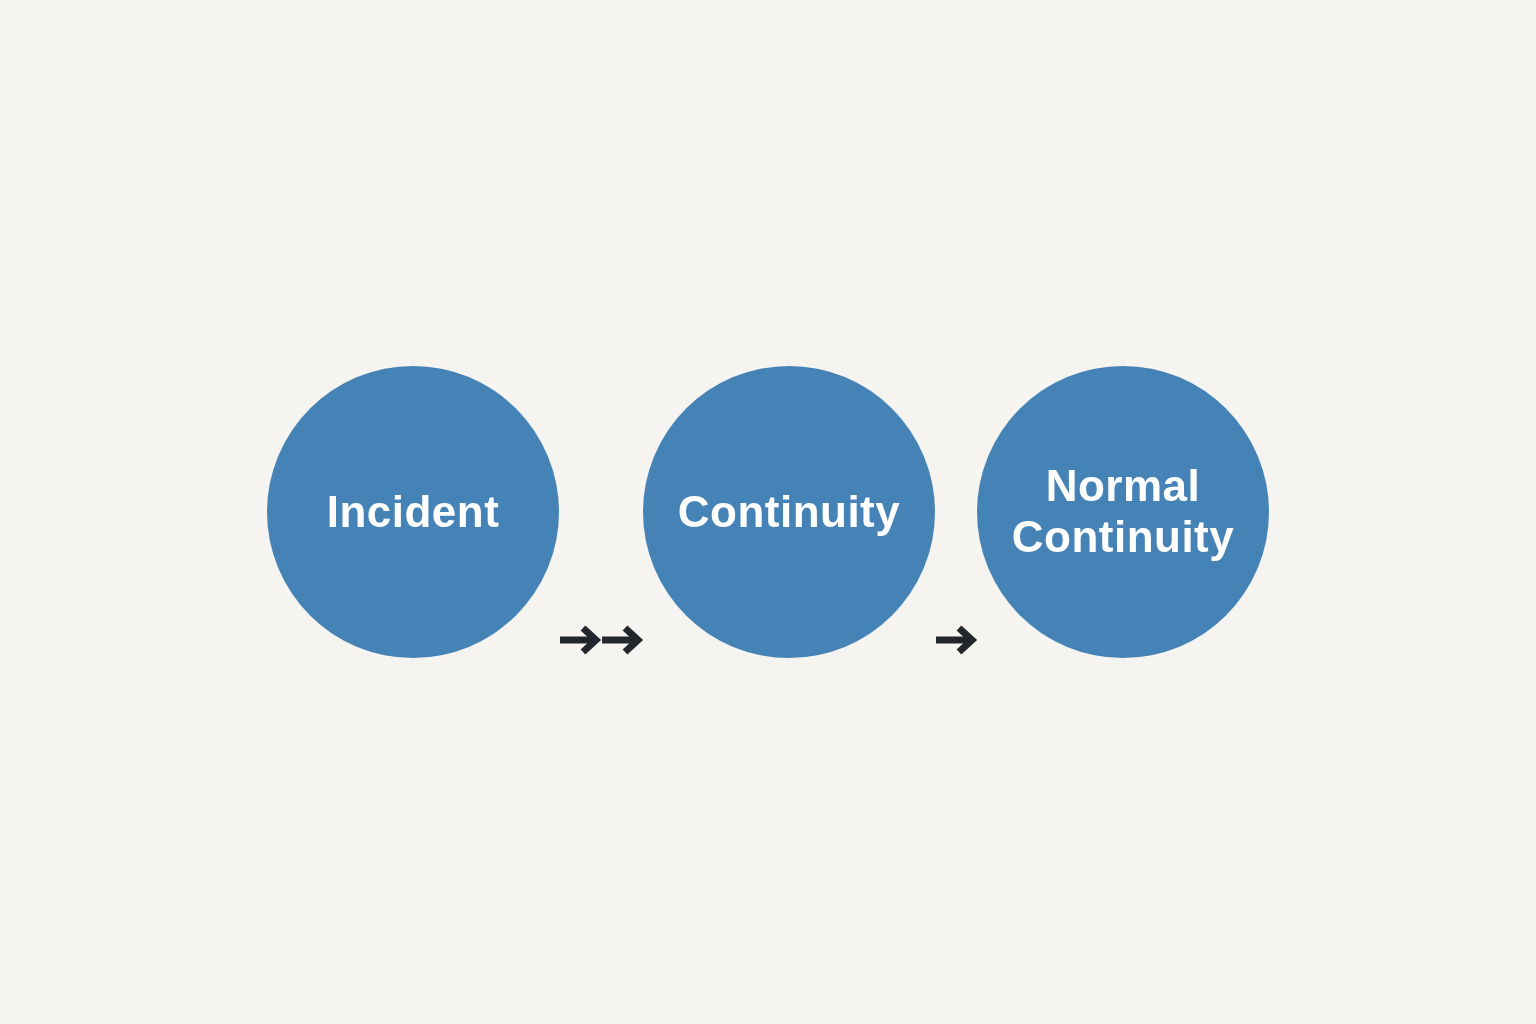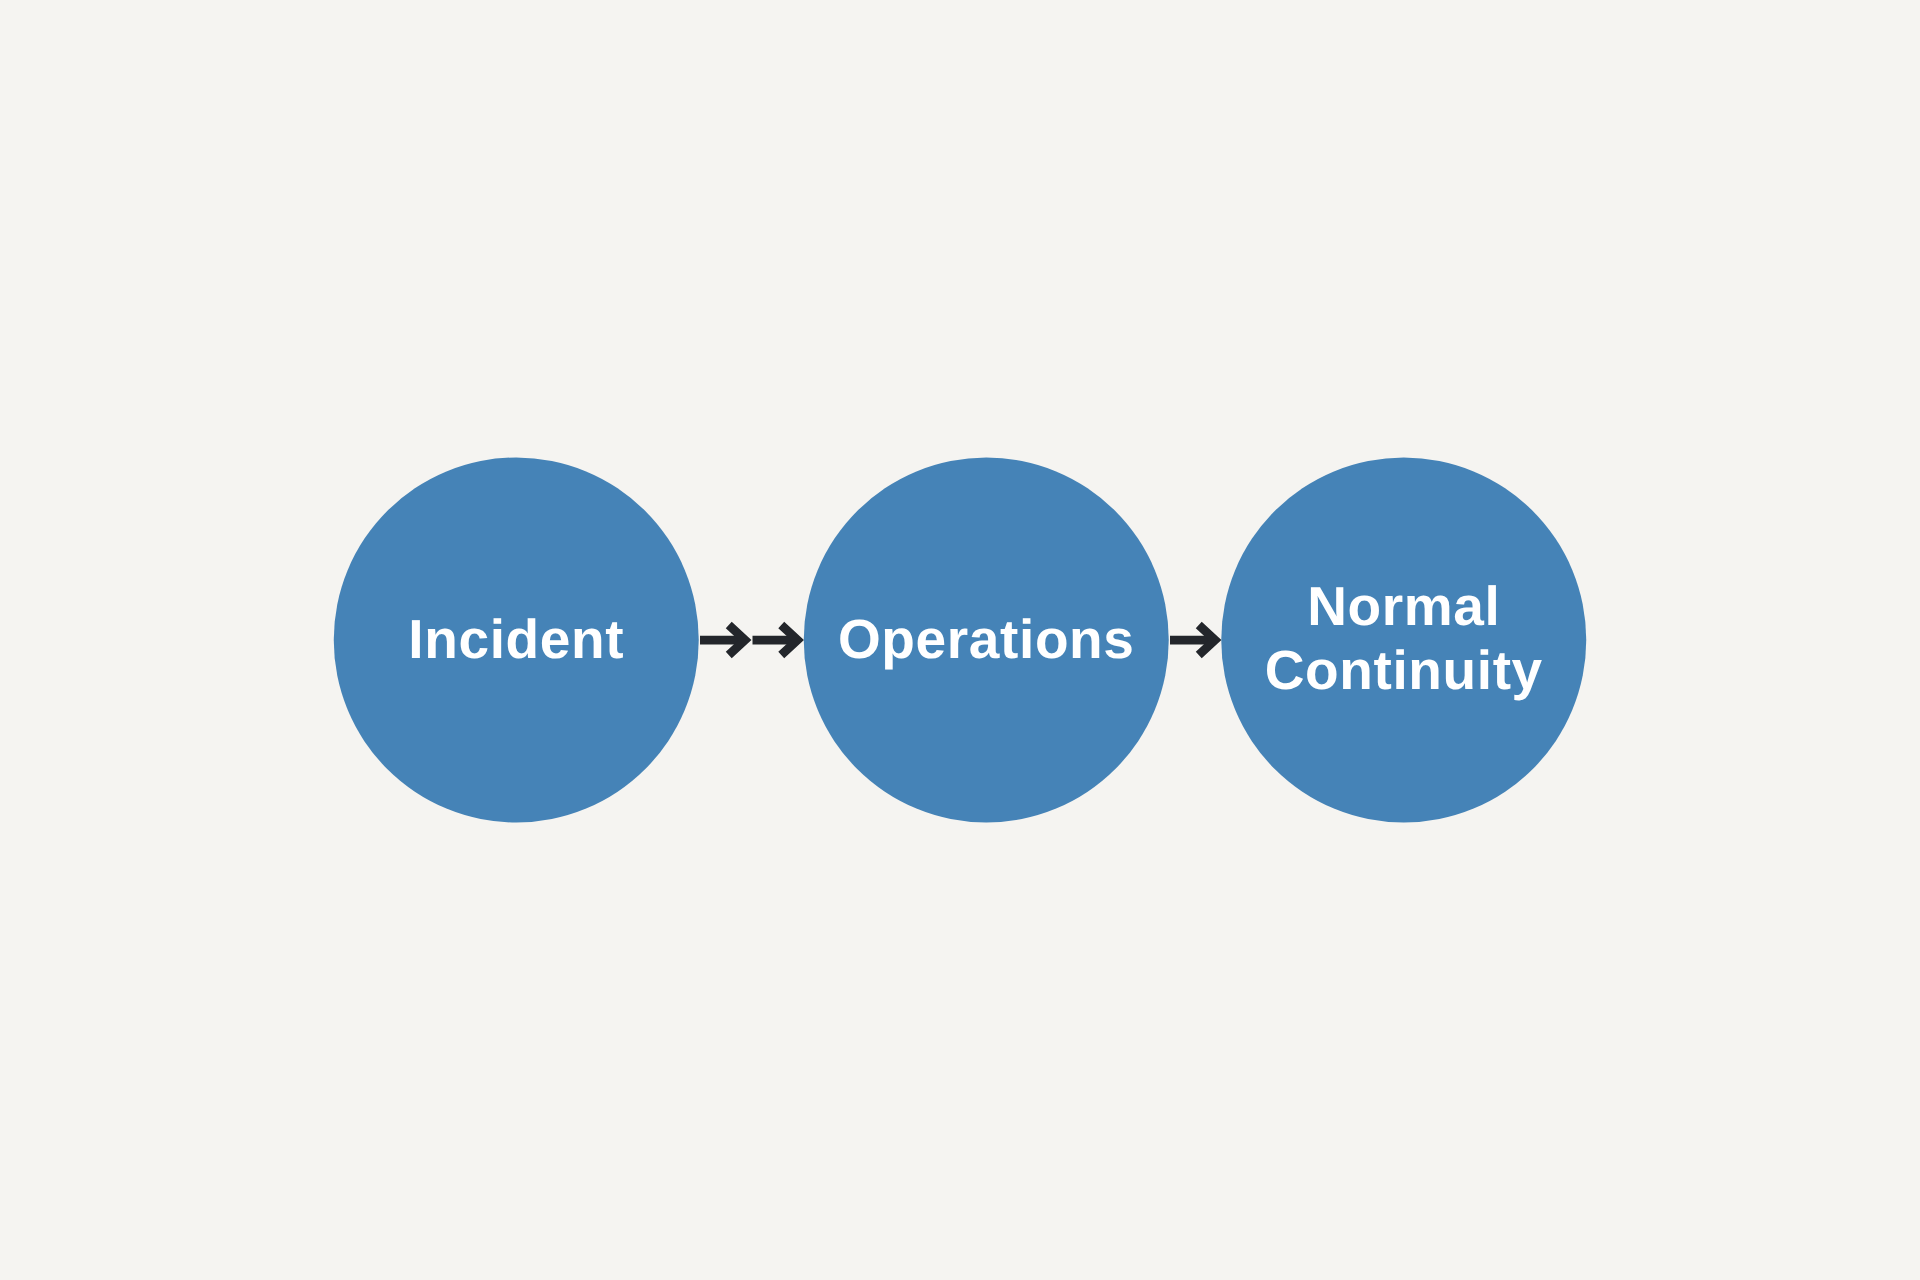--- a/index.html
+++ b/index.html
@@ -20,21 +20,21 @@
   }
   .canvas {
     width: 1536px;
     height: 1024px;
     display: flex;
     align-items: center;
     justify-content: center;
   }
   .flow {
     display: flex;
-    align-items: center;
+    align-items: flex-end;
     justify-content: center;
   }
   .node {
     width: 292px;
     height: 292px;
     border-radius: 50%;
     background: var(--node-fill);
     display: flex;
     align-items: center;
     justify-content: center;
@@ -80,21 +80,21 @@
 
 
     <div class="connector">
       <svg width="44" height="36" viewBox="0 0 44 36" fill="none">
         <path d="M2 18 H34" stroke="var(--arrow)" stroke-width="7"></path>
         <path d="M25 6 L38 18 L25 30" stroke="var(--arrow)" stroke-width="7" fill="none" stroke-linejoin="miter"></path>
       </svg>
     </div>
 
     <div class="node">
-      <span class="node-label">Operations</span>
+      <span class="node-label">Continuity</span>
     </div>
 
     <div class="connector">
       <svg width="44" height="36" viewBox="0 0 44 36" fill="none">
         <path d="M2 18 H34" stroke="var(--arrow)" stroke-width="7"></path>
         <path d="M25 6 L38 18 L25 30" stroke="var(--arrow)" stroke-width="7" fill="none" stroke-linejoin="miter"></path>
       </svg>
     </div>
 
     <div class="node">

